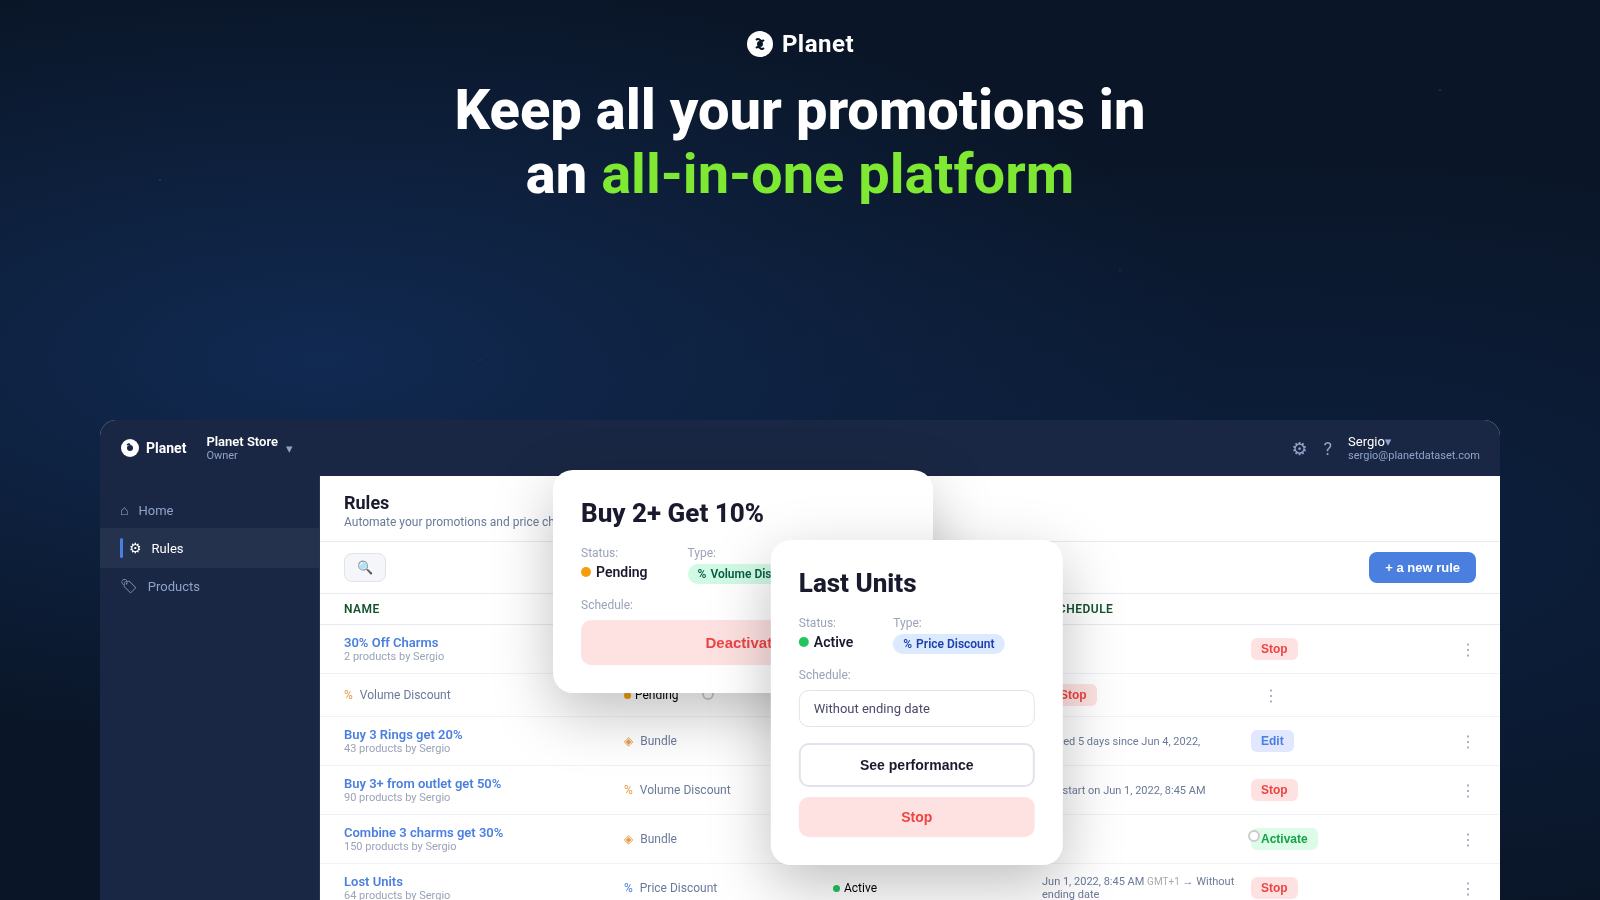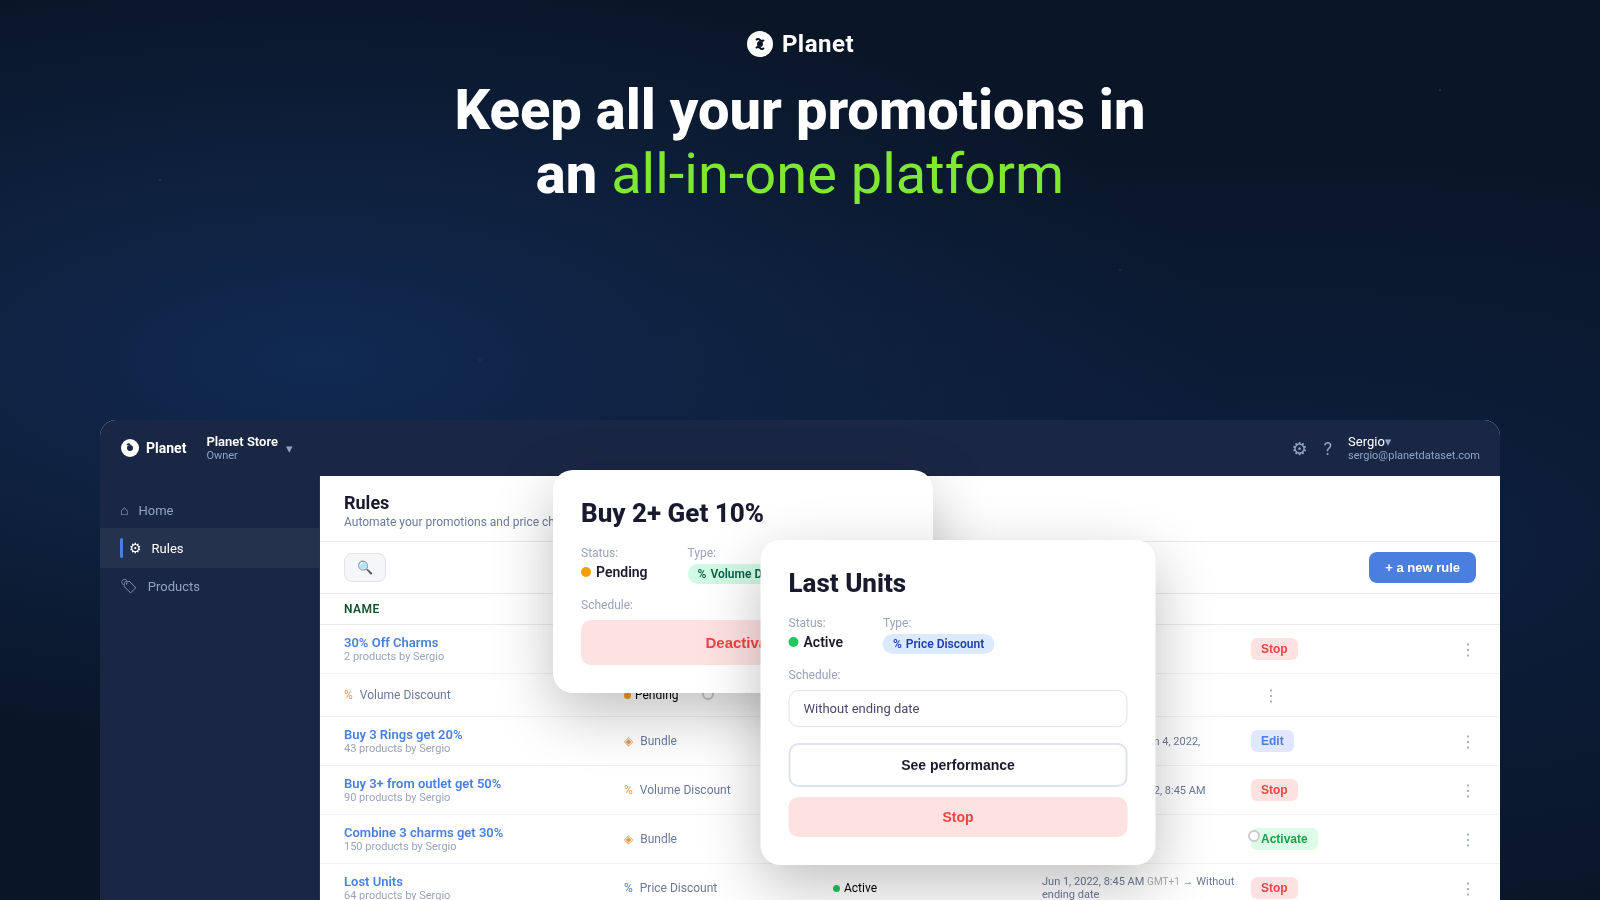--- a/index.html
+++ b/index.html
@@ -68,21 +68,21 @@
     .headline-white {
       color: white;
       font-size: 56px;
       font-weight: 800;
       line-height: 1.15;
     }
 
     .headline-green {
       color: #7ee832;
       font-size: 56px;
-      font-weight: 400;
+      font-weight: 700;
       line-height: 1.15;
     }
 
     
     .app-window {
       position: absolute;
       bottom: 0;
       left: 50%;
       transform: translateX(-50%);
       width: 1400px;
@@ -383,21 +383,21 @@
     }
 
     .popup-card-1 {
       width: 380px;
       top: 50px;
       left: 50%;
       transform: translateX(-65%);
     }
 
     .popup-card-2 {
-      width: 395px;
+      width: 292px;
       top: 120px;
       left: 50%;
       transform: translateX(-10%);
     }
 
     .popup-title {
       font-size: 26px;
       font-weight: 800;
       color: #1a1a2e;
       margin-bottom: 18px;

